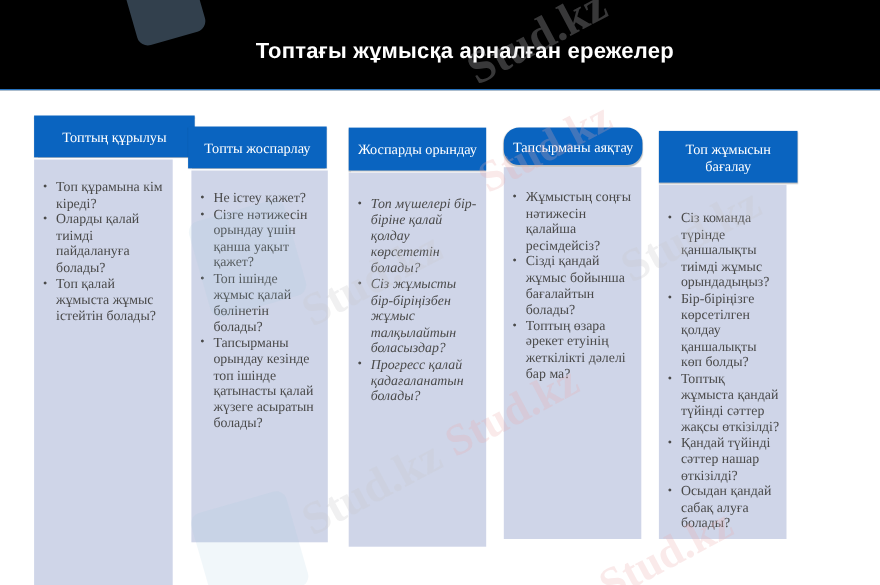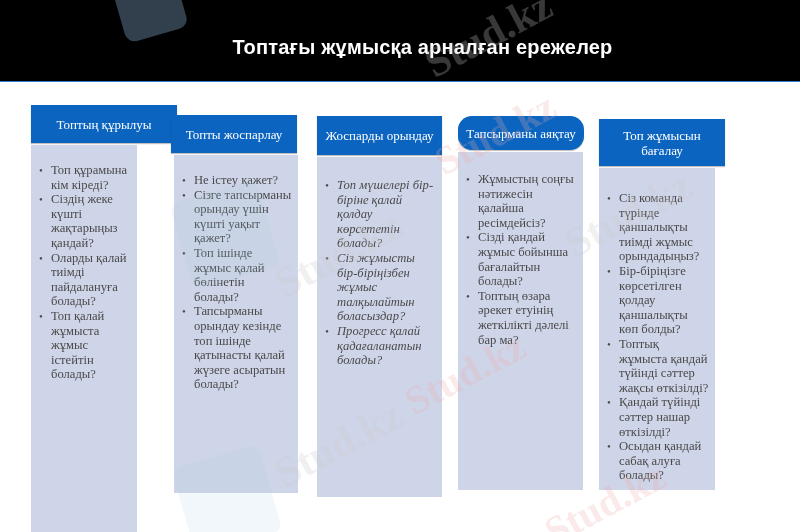--- a/index.html
+++ b/index.html
@@ -105,36 +105,35 @@
 </head>
 <body>
 
 <div class="title-band">
   <div class="logo-watermark logo-top"></div>
   <div class="title-text">Топтағы жұмысқа арналған ережелер</div>
 </div>
 
 <div class="col" style="left:31px; top:105px;">
   <div class="col-header" style="width:146px; height:38px;">Топтың құрылуы</div>
-  <div class="col-body" style="left:0; top:40px; width:106px; height:387px; ">
+  <div class="col-body" style="left:0; top:40px; width:126px; height:387px; ">
     <ul>
       <li>Топ құрамына кім кіреді?</li>
-      <li>Сіздің жеке күшті жақтарыңыз қандай?</li>
       <li>Оларды қалай тиімді пайдалануға болады?</li>
       <li>Топ қалай жұмыста жұмыс істейтін болады?</li>
     </ul>
   </div>
 </div>
 
 <div class="col" style="left:171px; top:115px;">
   <div class="col-header" style="width:126px; height:38px;">Топты жоспарлау</div>
   <div class="col-body" style="left:3px; top:40px; width:124px; height:338px; padding-top:18px;">
     <ul>
       <li>Не істеу қажет?</li>
-      <li>Сізге тапсырманы орындау үшін күшті уақыт қажет?</li>
+      <li>Сізге нәтижесін орындау үшін қанша уақыт қажет?</li>
       <li>Топ ішінде жұмыс қалай бөлінетін болады?</li>
       <li>Тапсырманы орындау кезінде топ ішінде қатынасты қалай жүзеге асыратын болады?</li>
     </ul>
   </div>
 </div>
 
 <div class="col" style="left:317px; top:116px;">
   <div class="col-header" style="width:125px; height:39px;">Жоспарды орындау</div>
   <div class="col-body" style="left:0; top:41px; width:125px; height:340px; padding-top:21px;font-style:italic;">
     <ul>

